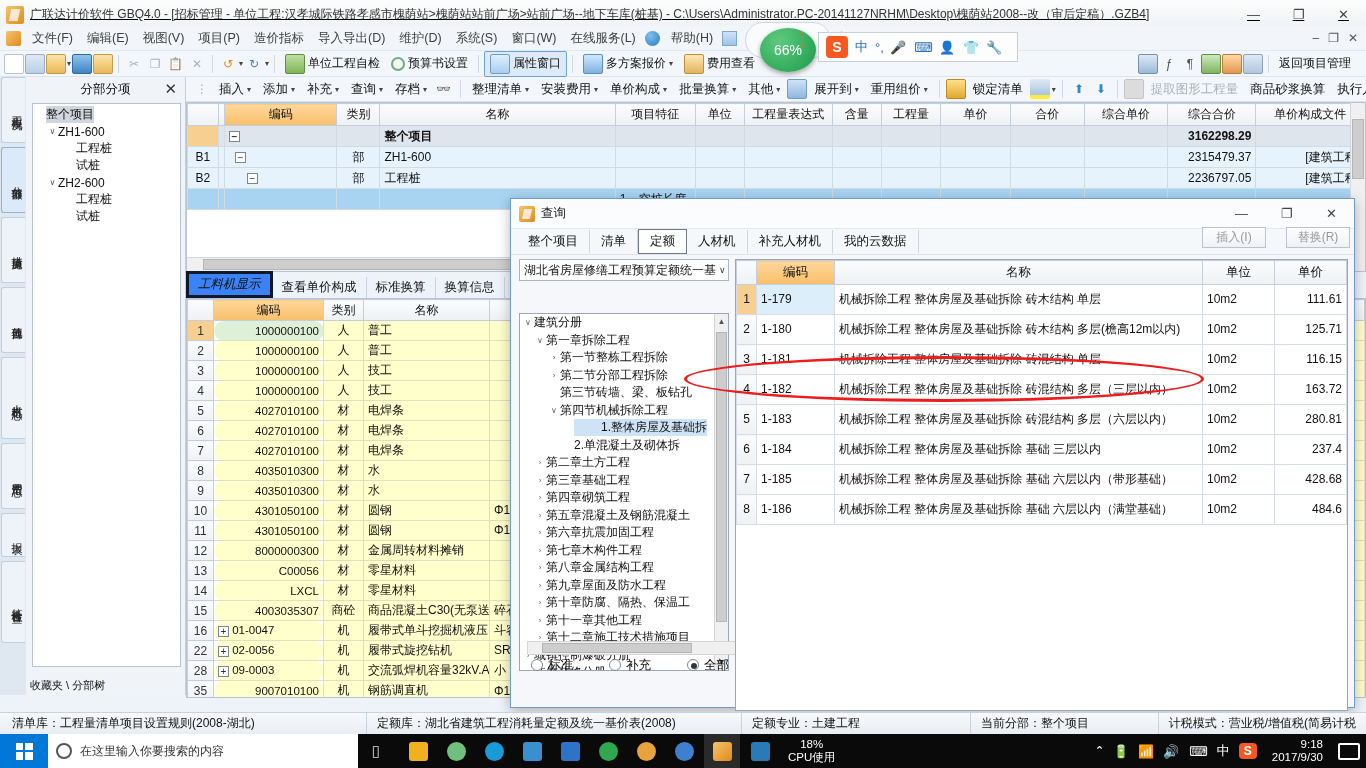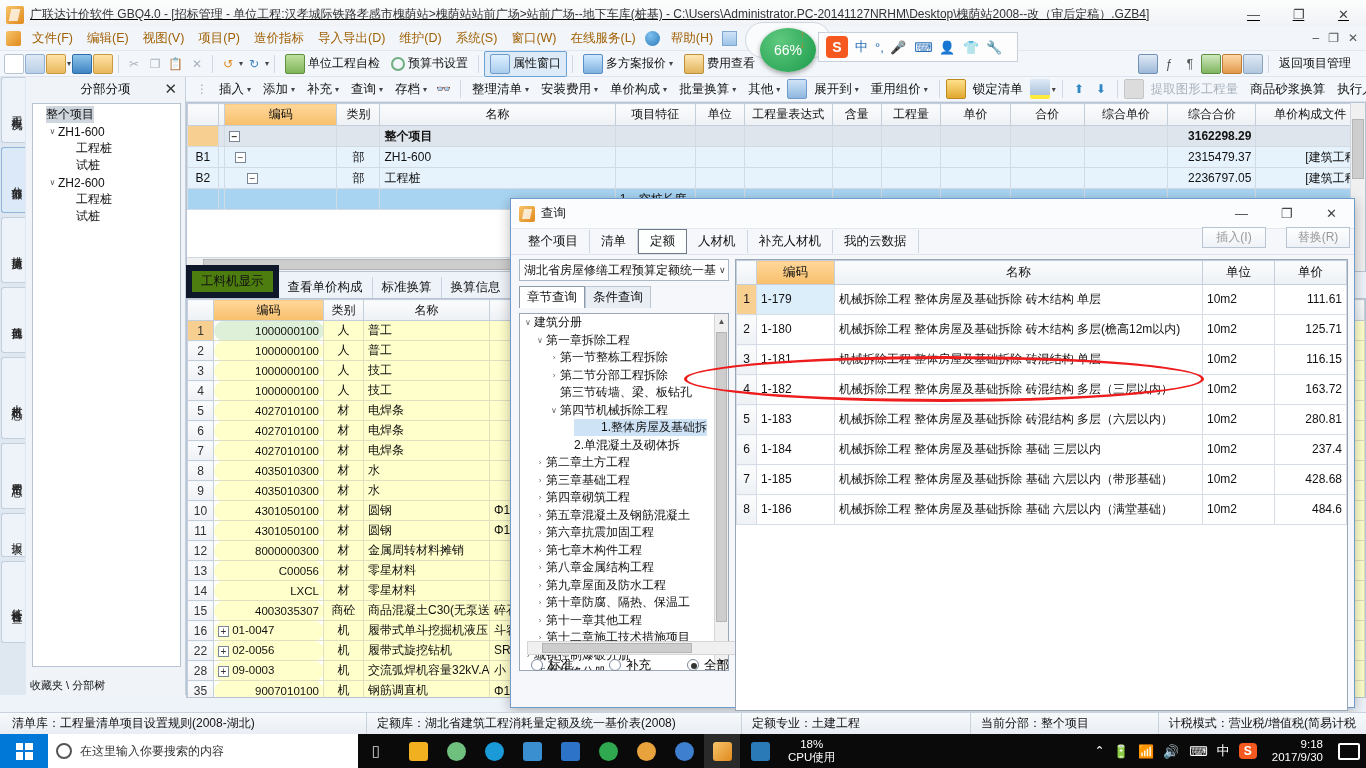--- a/index.html
+++ b/index.html
@@ -26,21 +26,21 @@
   .tb-title{font-size:12px;color:#333;white-space:nowrap;overflow:hidden;flex:1 1 auto;}
   .tb-btns{display:flex;height:26px;}
   .tb-btn{width:45px;height:26px;display:flex;align-items:center;justify-content:center;
     font-size:13px;color:#444;}
 
   
   .menubar{
     position:absolute;left:0;top:26px;width:1366px;height:25px;
     background:#f2f5f9;display:flex;align-items:center;border-bottom:1px solid #e2e8f0;
   }
-  .menubar .mi{padding:2px 7px;font-size:12.5px;color:#a16207;white-space:nowrap;}
+  .menubar .mi{padding:2px 7px;font-size:12.5px;color:#404040;white-space:nowrap;}
   .mini-ico{width:15px;height:15px;margin:0 4px 0 2px;display:inline-block;flex:0 0 auto;}
   .win-min-grp{margin-left:auto;display:flex;gap:9px;padding-right:8px;color:#555;font-size:12px;}
 
   
   .toolbar1{
     position:absolute;left:0;top:51px;width:1366px;height:26px;
     background:#f3f6fa;border-bottom:1px solid #dde4ee;display:flex;align-items:center;
     gap:1px;padding-left:4px;
   }
   .tool-ic{width:20px;height:20px;border-radius:2px;display:inline-flex;align-items:center;justify-content:center;
@@ -102,21 +102,21 @@
   .rowhdr{background:linear-gradient(#fbfcfd,#eef1f5);text-align:center;color:#333;}
   .rowhdr.hl{background:#f7cf90;}
   .gr-scroll-r{position:absolute;right:0;top:0;width:15px;bottom:0;background:#f0f0f0;border-left:1px solid #cfd8e3;}
   .gr-scroll-b{position:absolute;left:0;right:15px;bottom:0;height:14px;background:#f0f0f0;border-top:1px solid #cfd8e3;}
   .sc-thumb{background:#cdcdcd;border:1px solid #b5b5b5;}
 
   
   .lowtabs{position:absolute;left:186px;top:276px;width:1180px;height:22px;display:flex;
     align-items:flex-end;gap:0px;background:#eef3f9;}
   .ltab{font-size:12.5px;color:#111;padding:2px 9px;border-right:1px solid #c9d3e0;white-space:nowrap;}
-  .ltab.sel{border:6px solid #0f172a;background:#4d7c0f;}
+  .ltab.sel{border:3px solid #0f172a;background:#3b82f6;font-style:italic;}
   .lowgrid{position:absolute;left:186px;top:298px;width:1180px;height:400px;background:#fff;
     border:1px solid #b9c4d2;overflow:hidden;}
   table.m{border-collapse:collapse;table-layout:fixed;width:100%;}
   table.m th{background:linear-gradient(#fbfcfd,#eef1f5);border:1px solid #c5cedb;
     font-weight:normal;font-size:12px;height:21px;color:#111;}
   table.m th.key{background:linear-gradient(#ffd79a,#f7bf6b);}
   table.m td{border:1px solid #e0dfc0;height:20px;font-size:12px;color:#111;padding:0 4px;
     background:#ffffcc;white-space:nowrap;overflow:hidden;}
   table.m td.rh{background:linear-gradient(#fbfcfd,#eef1f5);text-align:center;color:#333;
     border:1px solid #c5cedb;}
@@ -745,24 +745,20 @@
       <div class="dtab">补充人材机</div>
       <div class="dtab">我的云数据</div>
     </div>
 
     <div class="dlg-body">
 
       <div class="leftcol">
         <div class="combo">
           <span>湖北省房屋修缮工程预算定额统一基</span>
           <span class="arw">∨</span>
-        </div>
-        <div class="qtabs">
-          <div class="qtab sel">章节查询</div>
-          <div class="qtab">条件查询</div>
         </div>
         <div class="treebox">
           <div class="dtnode d1">
               <span class="tw">∨</span>
               <span class="lbl">建筑分册</span>
             </div>
           <div class="dtnode d2">
               <span class="tw">∨</span>
               <span class="lbl">第一章拆除工程</span>
             </div>

